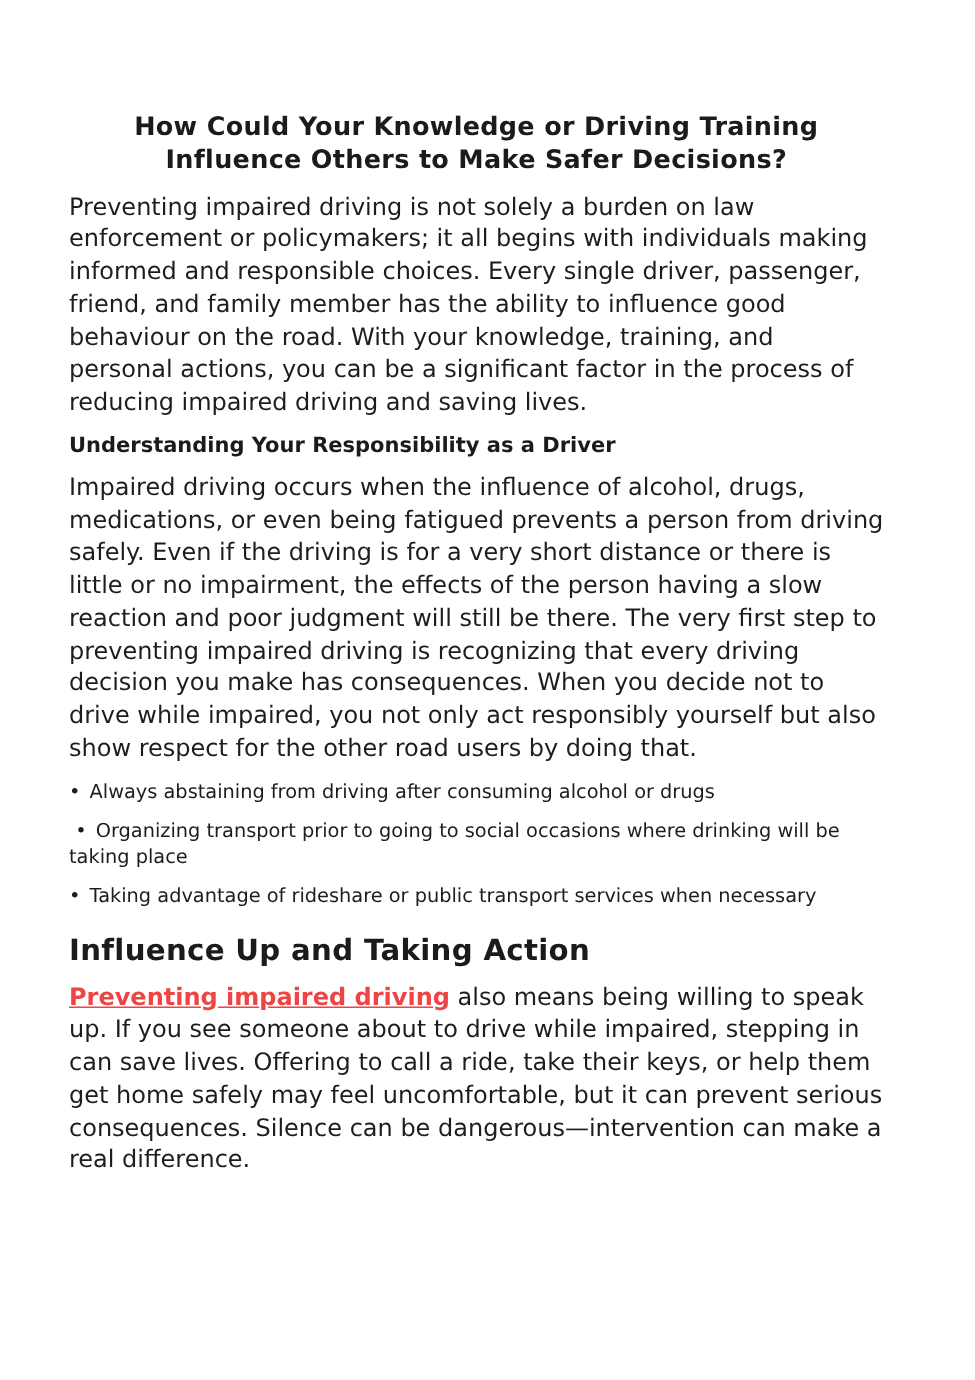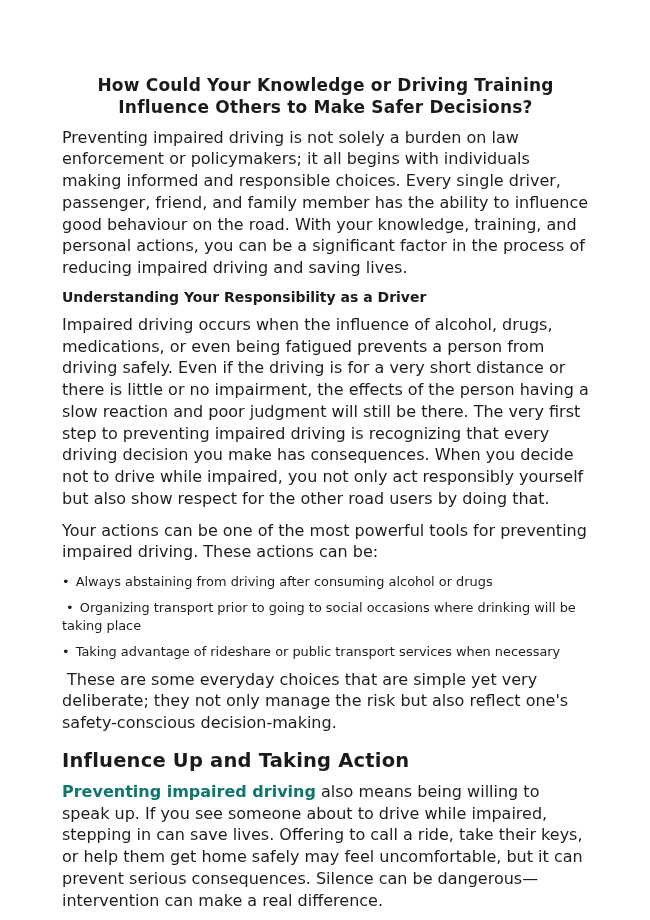--- a/index.html
+++ b/index.html
@@ -8,21 +8,21 @@
     width: 650px;
     height: 920px;
     font-family: "DejaVu Sans", sans-serif;
     color: #1d1d1d;
     overflow: hidden;
   }
   .page {
     width: 650px;
     height: 920px;
     background: #ffffff;
-    padding: 75px 61px 0 62px;
+    padding: 75px 61px 0 46px;
   }
   .doc-title {
     font-size: 17px;
     line-height: 1.28;
     font-weight: bold;
     text-align: center;
     letter-spacing: 0.2px;
     color: #1b1b1b;
     margin: 0 0 8px 0;
   }
@@ -46,47 +46,46 @@
     margin: 15px 0 9px 0;
   }
   .bullet-item {
     font-size: 12.9px;
     line-height: 1.36;
     margin: 0 0 8.5px 0;
     white-space: pre-wrap;
   }
   .bullet-glyph { margin-right: 2px; }
   .doc-link {
-    color: #0f766e;
+    color: #ef4444;
     font-weight: bold;
+    text-decoration: underline;
     cursor: pointer;
   }
 </style>
 </head>
 <body>
 
 <div class="page">
 
   <h1 class="doc-title">How Could Your Knowledge or Driving Training Influence Others to Make Safer Decisions?</h1>
 
   <p class="para">Preventing impaired driving is not solely a burden on law enforcement or policymakers; it all begins with individuals making informed and responsible choices. Every single driver, passenger, friend, and family member has the ability to influence good behaviour on the road. With your knowledge, training, and personal actions, you can be a significant factor in the process of reducing impaired driving and saving lives.</p>
 
   <h3 class="section-heading">Understanding Your Responsibility as a Driver</h3>
 
   <p class="para">Impaired driving occurs when the influence of alcohol, drugs, medications, or even being fatigued prevents a person from driving safely. Even if the driving is for a very short distance or there is little or no impairment, the effects of the person having a slow reaction and poor judgment will still be there. The very first step to preventing impaired driving is recognizing that every driving decision you make has consequences. When you decide not to drive while impaired, you not only act responsibly yourself but also show respect for the other road users by doing that.</p>
 
 
-  <p class="para">Your actions can be one of the most powerful tools for preventing impaired driving. These actions can be:</p>
 
   <p class="bullet-item"><span class="bullet-glyph">•</span> <span>Always abstaining from driving after consuming alcohol or drugs</span></p>
 
 
   <p class="bullet-item"><span> </span><span class="bullet-glyph">•</span> <span>Organizing transport prior to going to social occasions where drinking will be taking place</span></p>
 
   <p class="bullet-item"><span class="bullet-glyph">•</span> <span>Taking advantage of rideshare or public transport services when necessary</span></p>
 
-  <p class="para"> These are some everyday choices that are simple yet very deliberate; they not only manage the risk but also reflect one's safety-conscious decision-making.</p>
 
   <h2 class="big-heading">Influence Up and Taking Action</h2>
 
   <p class="para"><a class="doc-link">Preventing impaired driving</a><span> also means being willing to speak up. If you see someone about to drive while impaired, stepping in can save lives. Offering to call a ride, take their keys, or help them get home safely may feel uncomfortable, but it can prevent serious consequences. Silence can be dangerous—intervention can make a real difference.</span></p>
 
 </div>
 
 </body></html>

